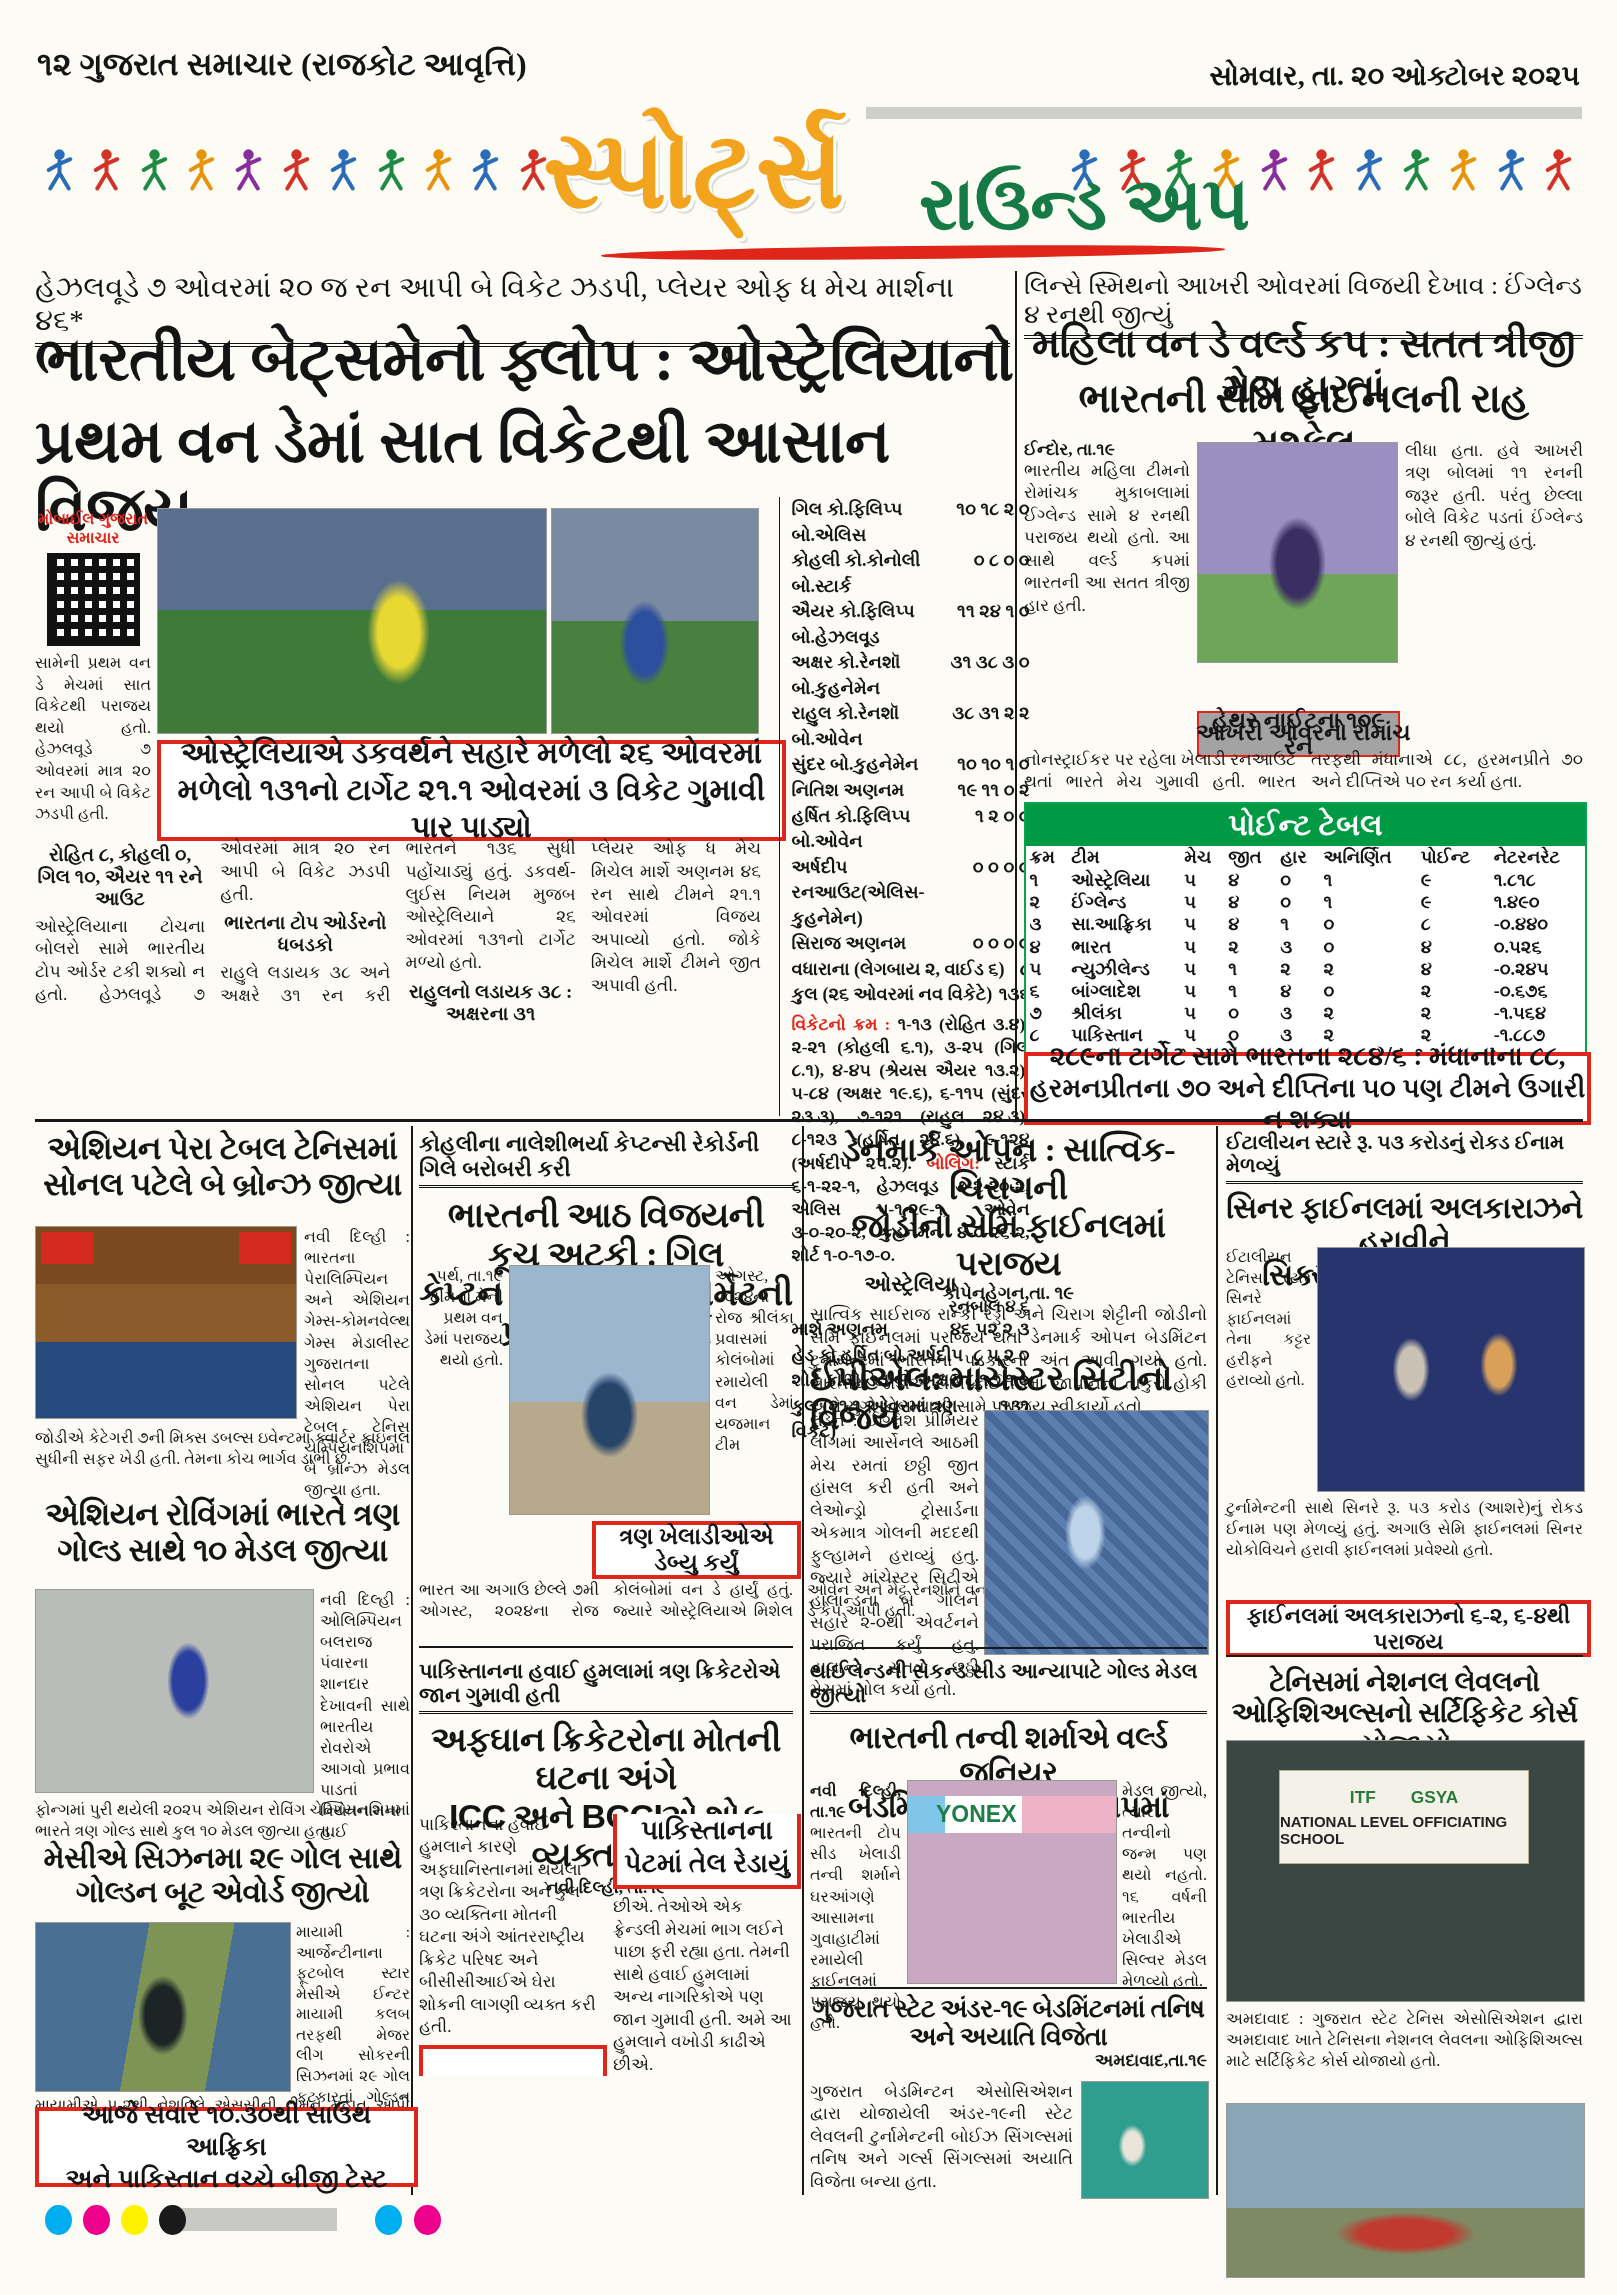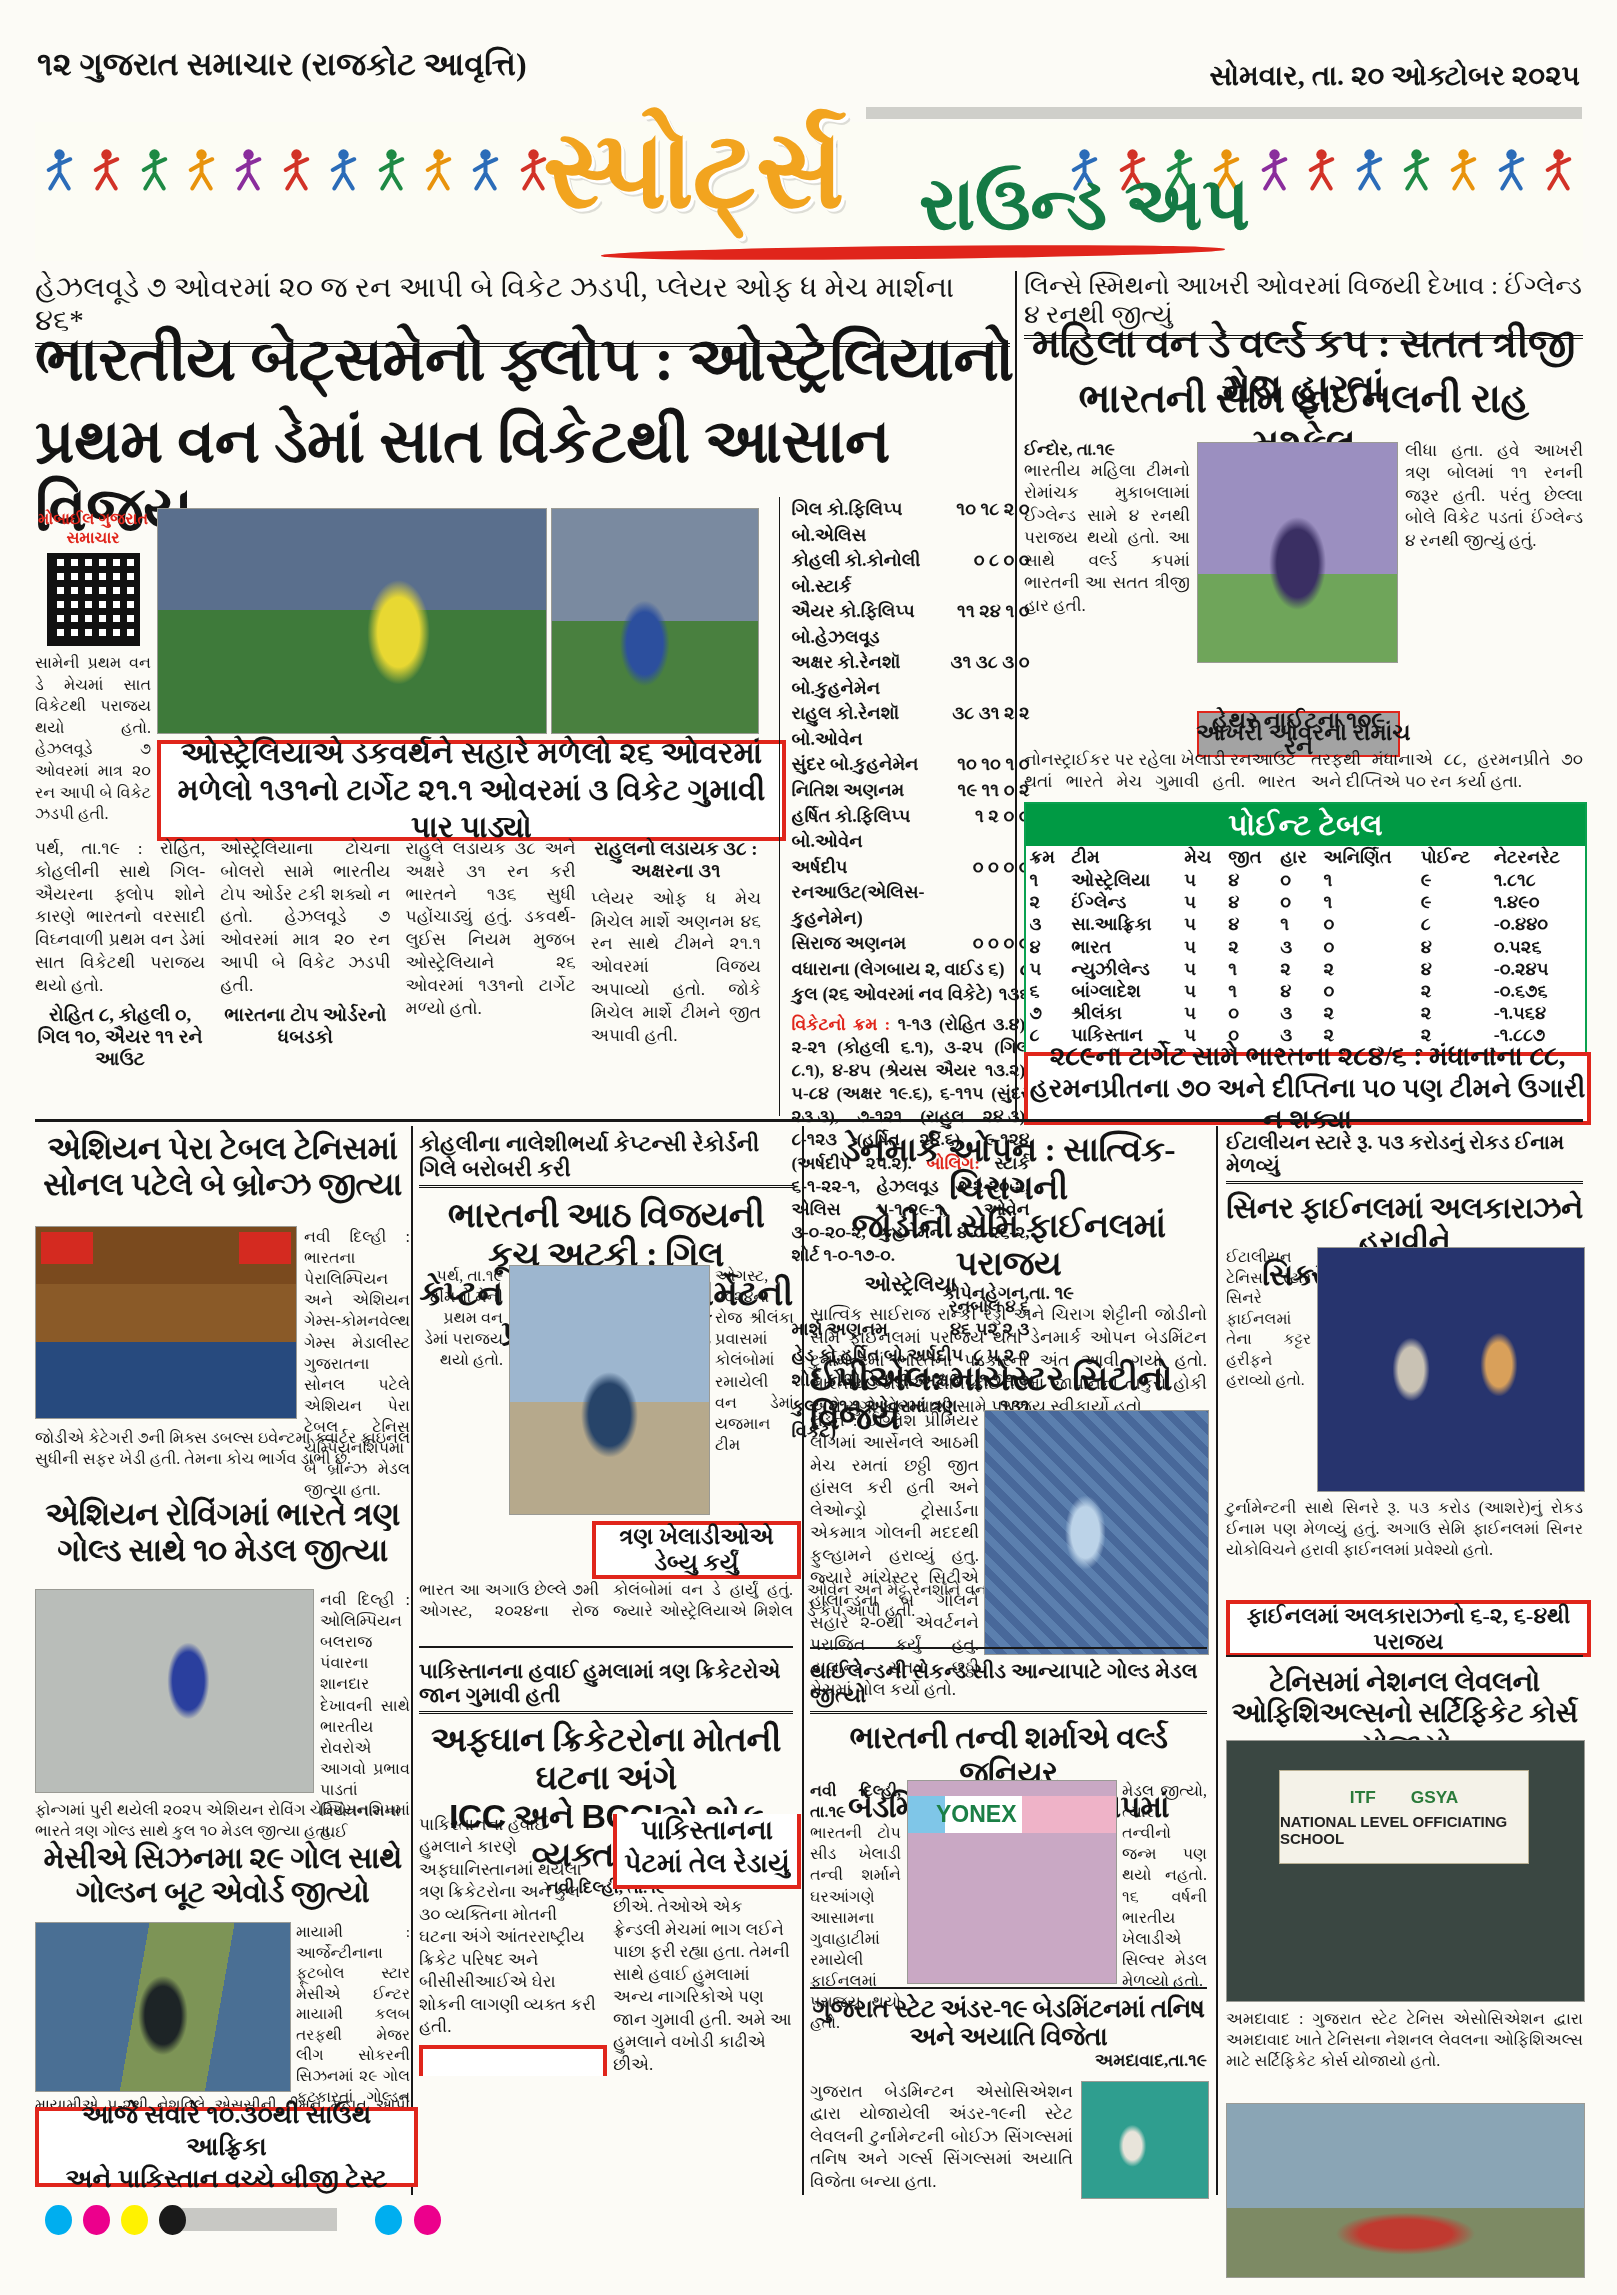--- a/index.html
+++ b/index.html
@@ -297,21 +297,20 @@
       <div id="qr"></div>
       <div id="qr-side" class="body">સામેની પ્રથમ વન ડે મેચમાં સાત વિકેટથી પરાજય થયો હતો. હેઝલવૂડે ૭ ઓવરમાં માત્ર ૨૦ રન આપી બે વિકેટ ઝડપી હતી.</div>
     </div>
 
     <div class="photo" id="photo-bat"></div>
     <div class="photo" id="photo-kohli"></div>
 
     <div class="abs redbox" id="target-box">ઓસ્ટ્રેલિયાએ ડકવર્થને સહારે મળેલો ૨૬ ઓવરમાં મળેલો ૧૩૧નો ટાર્ગેટ ૨૧.૧ ઓવરમાં ૩ વિકેટ ગુમાવી પાર પાડ્યો</div>
 
     <div class="abs" id="lead-body">
-      <p class="body">પર્થ, તા.૧૯ : રોહિત, કોહલીની સાથે ગિલ-ઐયરના ફ્લોપ શોને કારણે ભારતનો વરસાદી વિઘ્નવાળી પ્રથમ વન ડેમાં સાત વિકેટથી પરાજય થયો હતો.</p>
       <div class="sub">રોહિત ૮, કોહલી ૦, ગિલ ૧૦, ઐયર ૧૧ રને આઉટ</div>
       <p class="body">ઓસ્ટ્રેલિયાના ટોચના બોલરો સામે ભારતીય ટોપ ઓર્ડર ટકી શક્યો ન હતો. હેઝલવૂડે ૭ ઓવરમાં માત્ર ૨૦ રન આપી બે વિકેટ ઝડપી હતી.</p>
       <div class="sub">ભારતના ટોપ ઓર્ડરનો ધબડકો</div>
       <p class="body">રાહુલે લડાયક ૩૮ અને અક્ષરે ૩૧ રન કરી ભારતને ૧૩૬ સુધી પહોંચાડ્યું હતું. ડકવર્થ-લુઈસ નિયમ મુજબ ઓસ્ટ્રેલિયાને ૨૬ ઓવરમાં ૧૩૧નો ટાર્ગેટ મળ્યો હતો.</p>
       <div class="sub">રાહુલનો લડાયક ૩૮ : અક્ષરના ૩૧</div>
       <p class="body">પ્લેયર ઓફ ધ મેચ મિચેલ માર્શે અણનમ ૪૬ રન સાથે ટીમને ૨૧.૧ ઓવરમાં વિજય અપાવ્યો હતો. જોકે મિચેલ માર્શે ટીમને જીત અપાવી હતી.</p>
     </div>
 
     <div class="abs" id="scorecard">
       <div id="sc-india">

